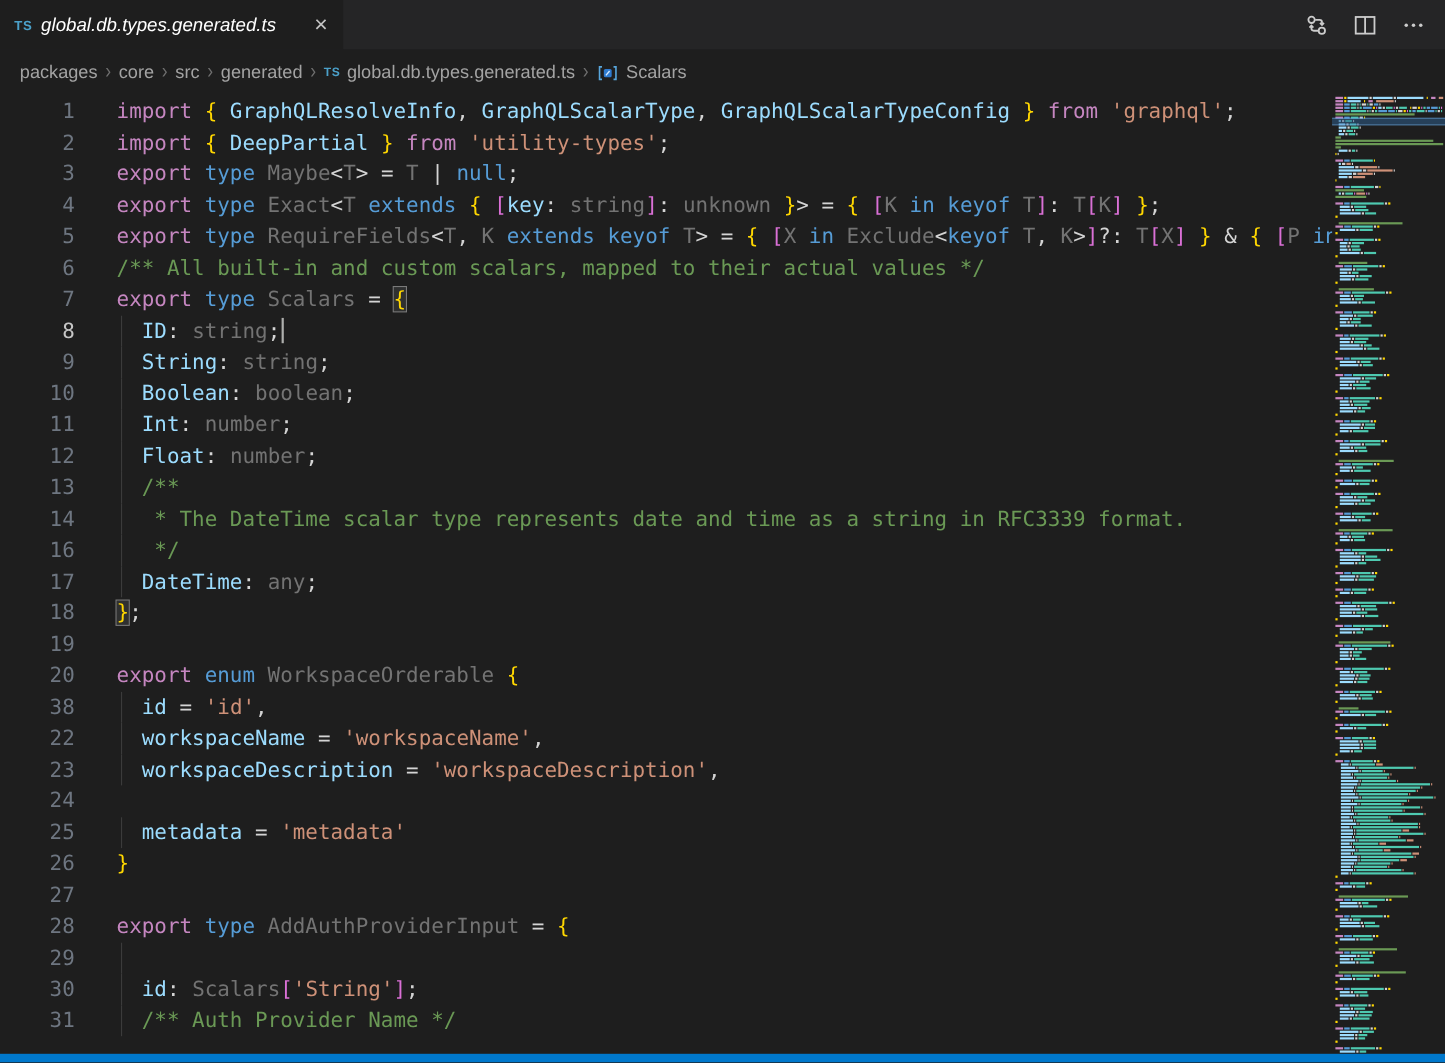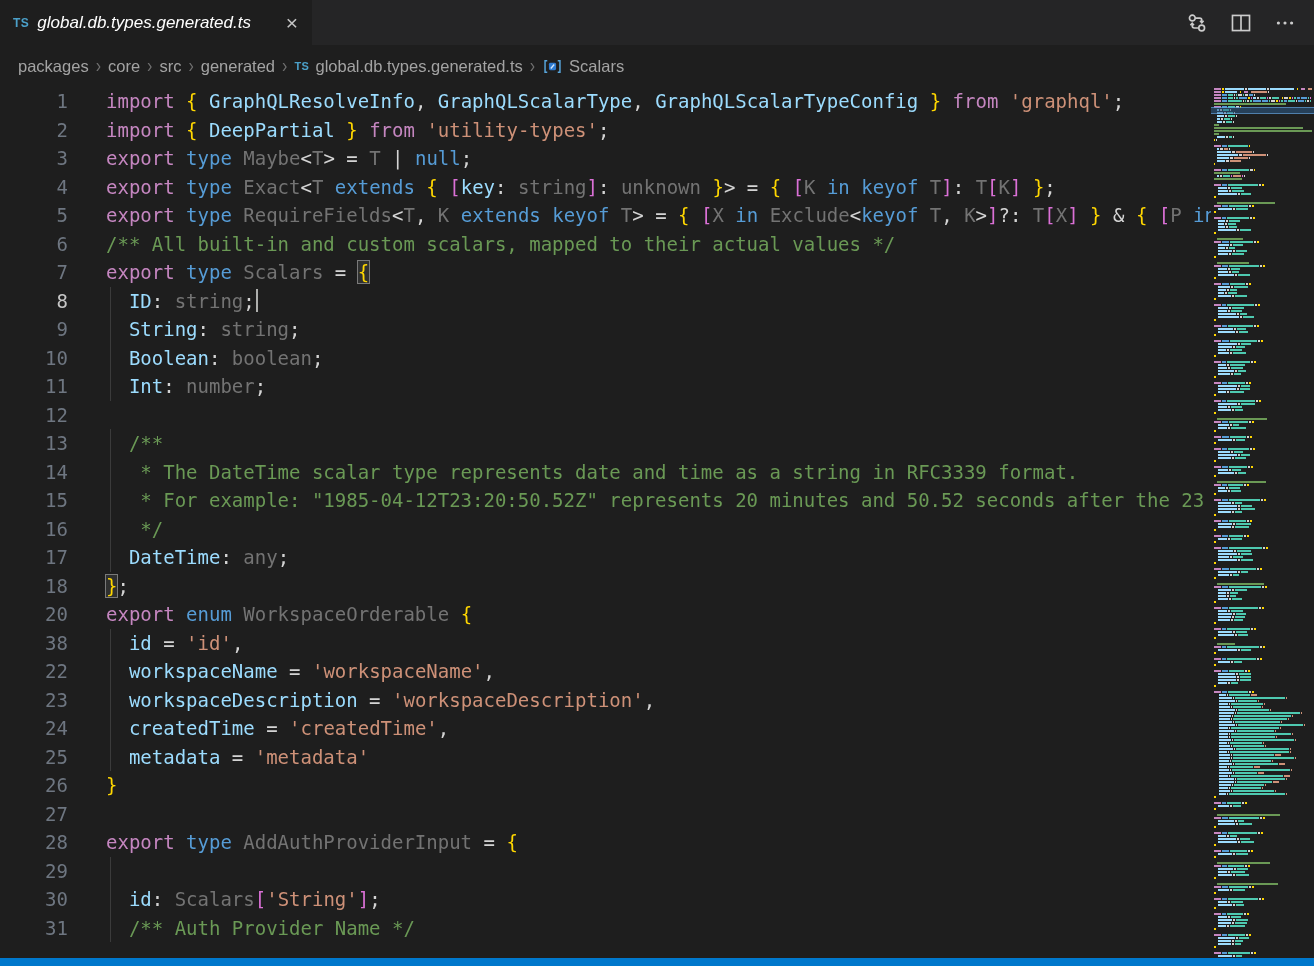--- a/index.html
+++ b/index.html
@@ -232,32 +232,32 @@
       <div class="line"><div class="ln">2</div><div class="lc"><span class="tk-kc">import </span><span class="tk-b1">{ </span><span class="tk-vr">DeepPartial</span><span class="tk-pn"> </span><span class="tk-b1">}</span><span class="tk-pn"> </span><span class="tk-kc">from</span><span class="tk-pn"> </span><span class="tk-st">'utility-types'</span><span class="tk-pn">;</span></div></div>
       <div class="line"><div class="ln">3</div><div class="lc"><span class="tk-kc">export </span><span class="tk-kb">type </span><span class="tk-ty">Maybe</span><span class="tk-pn">&lt;</span><span class="tk-ty">T</span><span class="tk-pn">&gt; = </span><span class="tk-ty">T</span><span class="tk-pn"> | </span><span class="tk-kb">null</span><span class="tk-pn">;</span></div></div>
       <div class="line"><div class="ln">4</div><div class="lc"><span class="tk-kc">export </span><span class="tk-kb">type </span><span class="tk-ty">Exact</span><span class="tk-pn">&lt;</span><span class="tk-ty">T </span><span class="tk-kb">extends </span><span class="tk-b1">{ </span><span class="tk-b2">[</span><span class="tk-vr">key</span><span class="tk-pn">: </span><span class="tk-ty">string</span><span class="tk-b2">]</span><span class="tk-pn">: </span><span class="tk-ty">unknown</span><span class="tk-pn"> </span><span class="tk-b1">}</span><span class="tk-pn">&gt; = </span><span class="tk-b1">{ </span><span class="tk-b2">[</span><span class="tk-ty">K </span><span class="tk-kb">in </span><span class="tk-kb">keyof </span><span class="tk-ty">T</span><span class="tk-b2">]</span><span class="tk-pn">: </span><span class="tk-ty">T</span><span class="tk-b2">[</span><span class="tk-ty">K</span><span class="tk-b2">]</span><span class="tk-pn"> </span><span class="tk-b1">}</span><span class="tk-pn">;</span></div></div>
       <div class="line"><div class="ln">5</div><div class="lc"><span class="tk-kc">export </span><span class="tk-kb">type </span><span class="tk-ty">RequireFields</span><span class="tk-pn">&lt;</span><span class="tk-ty">T</span><span class="tk-pn">, </span><span class="tk-ty">K </span><span class="tk-kb">extends </span><span class="tk-kb">keyof </span><span class="tk-ty">T</span><span class="tk-pn">&gt; = </span><span class="tk-b1">{ </span><span class="tk-b2">[</span><span class="tk-ty">X </span><span class="tk-kb">in </span><span class="tk-ty">Exclude</span><span class="tk-pn">&lt;</span><span class="tk-kb">keyof </span><span class="tk-ty">T</span><span class="tk-pn">, </span><span class="tk-ty">K</span><span class="tk-pn">&gt;</span><span class="tk-b2">]</span><span class="tk-pn">?: </span><span class="tk-ty">T</span><span class="tk-b2">[</span><span class="tk-ty">X</span><span class="tk-b2">]</span><span class="tk-pn"> </span><span class="tk-b1">}</span><span class="tk-pn"> &amp; </span><span class="tk-b1">{ </span><span class="tk-b2">[</span><span class="tk-ty">P </span><span class="tk-kb">in</span></div></div>
       <div class="line"><div class="ln">6</div><div class="lc"><span class="tk-cm">/** All built-in and custom scalars, mapped to their actual values */</span></div></div>
       <div class="line"><div class="ln">7</div><div class="lc"><span class="tk-kc">export </span><span class="tk-kb">type </span><span class="tk-ty">Scalars</span><span class="tk-pn"> = </span><span class="tk-b1 bbox">{</span></div></div>
       <div class="line"><div class="ln active">8</div><div class="lc"><div class="indent-guide"></div><span class="tk-pn">  </span><span class="tk-vr">ID</span><span class="tk-pn">: </span><span class="tk-ty">string</span><span class="tk-pn">;</span><span class="cursor"></span></div></div>
       <div class="line"><div class="ln">9</div><div class="lc"><div class="indent-guide"></div><span class="tk-pn">  </span><span class="tk-vr">String</span><span class="tk-pn">: </span><span class="tk-ty">string</span><span class="tk-pn">;</span></div></div>
       <div class="line"><div class="ln">10</div><div class="lc"><div class="indent-guide"></div><span class="tk-pn">  </span><span class="tk-vr">Boolean</span><span class="tk-pn">: </span><span class="tk-ty">boolean</span><span class="tk-pn">;</span></div></div>
       <div class="line"><div class="ln">11</div><div class="lc"><div class="indent-guide"></div><span class="tk-pn">  </span><span class="tk-vr">Int</span><span class="tk-pn">: </span><span class="tk-ty">number</span><span class="tk-pn">;</span></div></div>
-      <div class="line"><div class="ln">12</div></div>
+      <div class="line"><div class="ln">12</div><div class="lc"><div class="indent-guide"></div><span class="tk-pn">  </span><span class="tk-vr">Float</span><span class="tk-pn">: </span><span class="tk-ty">number</span><span class="tk-pn">;</span></div></div>
       <div class="line"><div class="ln">13</div><div class="lc"><div class="indent-guide"></div><span class="tk-cm">  /**</span></div></div>
       <div class="line"><div class="ln">14</div><div class="lc"><div class="indent-guide"></div><span class="tk-cm">   * The DateTime scalar type represents date and time as a string in RFC3339 format.</span></div></div>
-      <div class="line"><div class="ln">15</div><div class="lc"><div class="indent-guide"></div><span class="tk-cm">   * For example: "1985-04-12T23:20:50.52Z" represents 20 minutes and 50.52 seconds after the 23</span></div></div>
       <div class="line"><div class="ln">16</div><div class="lc"><div class="indent-guide"></div><span class="tk-cm">   */</span></div></div>
       <div class="line"><div class="ln">17</div><div class="lc"><div class="indent-guide"></div><span class="tk-pn">  </span><span class="tk-vr">DateTime</span><span class="tk-pn">: </span><span class="tk-ty">any</span><span class="tk-pn">;</span></div></div>
       <div class="line"><div class="ln">18</div><div class="lc"><span class="tk-b1 bbox">}</span><span class="tk-pn">;</span></div></div>
+      <div class="line"><div class="ln">19</div><div class="lc"></div></div>
       <div class="line"><div class="ln">20</div><div class="lc"><span class="tk-kc">export </span><span class="tk-kb">enum </span><span class="tk-ty">WorkspaceOrderable </span><span class="tk-b1">{</span></div></div>
       <div class="line"><div class="ln">38</div><div class="lc"><div class="indent-guide"></div><span class="tk-pn">  </span><span class="tk-vr">id</span><span class="tk-pn"> = </span><span class="tk-st">'id'</span><span class="tk-pn">,</span></div></div>
       <div class="line"><div class="ln">22</div><div class="lc"><div class="indent-guide"></div><span class="tk-pn">  </span><span class="tk-vr">workspaceName</span><span class="tk-pn"> = </span><span class="tk-st">'workspaceName'</span><span class="tk-pn">,</span></div></div>
       <div class="line"><div class="ln">23</div><div class="lc"><div class="indent-guide"></div><span class="tk-pn">  </span><span class="tk-vr">workspaceDescription</span><span class="tk-pn"> = </span><span class="tk-st">'workspaceDescription'</span><span class="tk-pn">,</span></div></div>
-      <div class="line"><div class="ln">24</div><div class="lc"><div class="indent-guide"></div><span class="tk-pn">  </span><span class="tk-vr">createdTime</span><span class="tk-pn"> = </span><span class="tk-st">'createdTime'</span><span class="tk-pn">,</span></div></div>
+      <div class="line"><div class="ln">24</div></div>
       <div class="line"><div class="ln">25</div><div class="lc"><div class="indent-guide"></div><span class="tk-pn">  </span><span class="tk-vr">metadata</span><span class="tk-pn"> = </span><span class="tk-st">'metadata'</span></div></div>
       <div class="line"><div class="ln">26</div><div class="lc"><span class="tk-b1">}</span></div></div>
       <div class="line"><div class="ln">27</div><div class="lc"></div></div>
       <div class="line"><div class="ln">28</div><div class="lc"><span class="tk-kc">export </span><span class="tk-kb">type </span><span class="tk-ty">AddAuthProviderInput</span><span class="tk-pn"> = </span><span class="tk-b1">{</span></div></div>
       <div class="line"><div class="ln">29</div><div class="lc"><div class="indent-guide"></div></div></div>
       <div class="line"><div class="ln">30</div><div class="lc"><div class="indent-guide"></div><span class="tk-pn">  </span><span class="tk-vr">id</span><span class="tk-pn">: </span><span class="tk-ty">Scalars</span><span class="tk-b2">[</span><span class="tk-st">'String'</span><span class="tk-b2">]</span><span class="tk-pn">;</span></div></div>
       <div class="line"><div class="ln">31</div><div class="lc"><div class="indent-guide"></div><span class="tk-cm">  /** Auth Provider Name */</span></div></div>
     </div>
   <div class="minimap" id="minimap">
       <div class="mm-row"><span class="mm-seg mm-kc" style="width: 7px;"></span><span class="mm-seg mm-b1" style="width: 2px;"></span><span class="mm-seg mm-vr" style="width: 19px;"></span><span class="mm-seg mm-pn" style="width: 2px;"></span><span class="mm-seg mm-vr" style="width: 18px;"></span><span class="mm-seg mm-pn" style="width: 2px;"></span><span class="mm-seg mm-vr" style="width: 24px;"></span><span class="mm-seg" style="width: 1px;"></span><span class="mm-seg mm-b1" style="width: 1px;"></span><span class="mm-seg" style="width: 1px;"></span><span class="mm-seg mm-kc" style="width: 4px;"></span><span class="mm-seg" style="width: 1px;"></span><span class="mm-seg mm-st" style="width: 4px;"></span></div>

